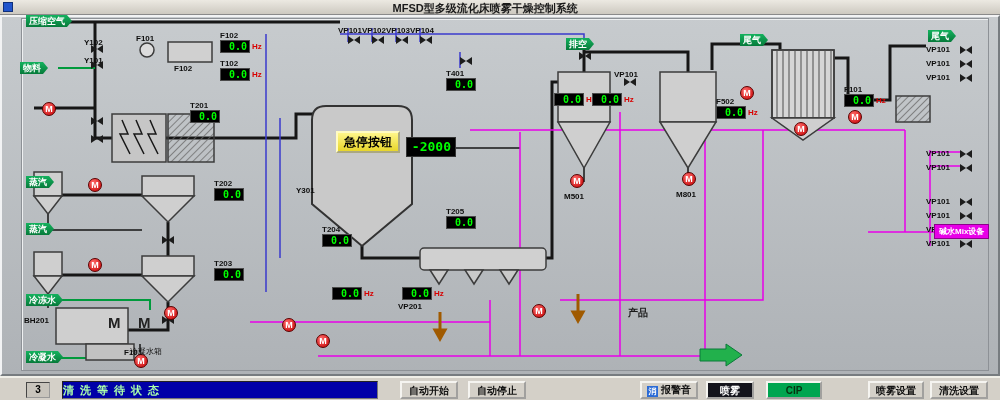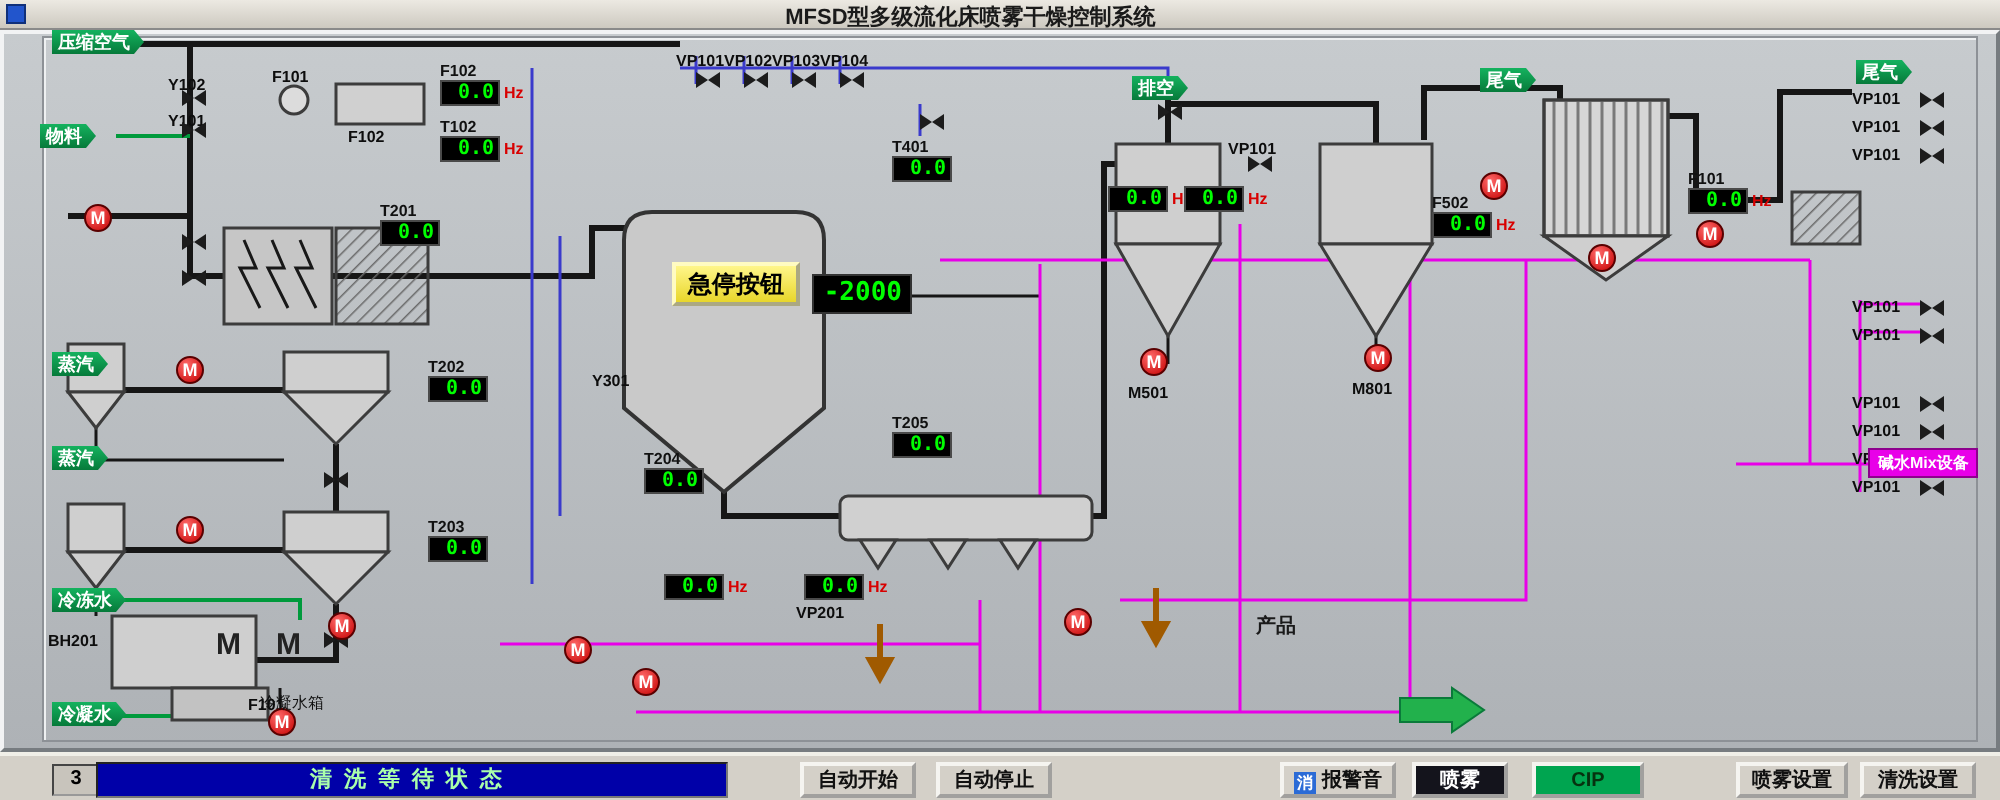--- a/index.html
+++ b/index.html
@@ -46,21 +46,21 @@
   #watermark{position:absolute;left:60px;top:74px;z-index:20;white-space:nowrap;pointer-events:none;}
   #wm1{font-size:31px;font-weight:bold;color:#ff0000;
        text-shadow:-2px 0 #fff,2px 0 #fff,0 -2px #fff,0 2px #fff,2px 2px #fff,-2px -2px #fff,2px -2px #fff,-2px 2px #fff;}
   #wm2{font-size:27px;font-weight:bold;color:#ff0000;margin-left:6px;
        text-shadow:-2px 0 #7bb7ff,2px 0 #7bb7ff,0 -2px #7bb7ff,0 2px #7bb7ff,2px 2px #4d94ff,-2px -2px #7bb7ff,2px -2px #7bb7ff,-2px 2px #7bb7ff;}
 
   
   #bottombar{position:absolute;left:0;top:376px;width:1000px;height:24px;background:#d4d0c8;border-top:2px solid #f0efe8;z-index:40;}
   .b3d{position:absolute;top:3px;height:18px;background:#d4d0c8;border:2px outset #f5f4f0;font-size:10px;font-weight:bold;color:#111;text-align:center;font-family:inherit;cursor:pointer;line-height:13px;}
   #page-ind{position:absolute;left:26px;top:4px;width:24px;height:16px;border:1px inset #999;background:#c8c4bc;font-size:10px;font-weight:bold;text-align:center;line-height:14px;}
-  #statusbar{position:absolute;left:48px;top:3px;width:316px;height:18px;background:#0000a8;border:1px inset #777;color:#aaffaa;font-size:11px;font-weight:bold;text-align:center;line-height:16px;letter-spacing:6px;}
+  #statusbar{position:absolute;left:62px;top:3px;width:316px;height:18px;background:#0000a8;border:1px inset #777;color:#aaffaa;font-size:11px;font-weight:bold;text-align:left;line-height:16px;letter-spacing:6px;}
   #btn-spray{background:#14141c;color:#fff;}
   #btn-cip{background:#00a550;color:#06320f;}
   .alarm-ico{display:inline-block;width:11px;height:11px;background:#2b6bd6;color:#fff;font-size:8px;font-weight:bold;line-height:11px;vertical-align:-1px;margin-right:3px;text-align:center;}
 </style>
 </head>
 <body>
 
 <div id="app">
 
   <div id="titlebar">

